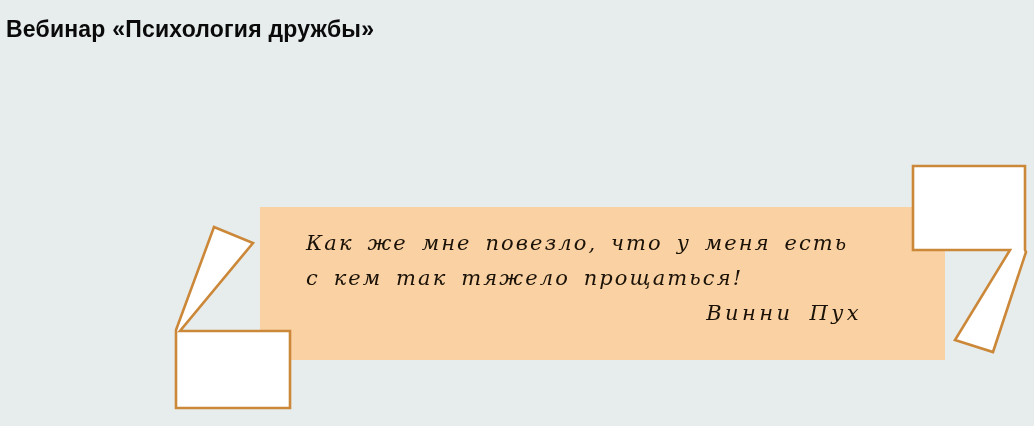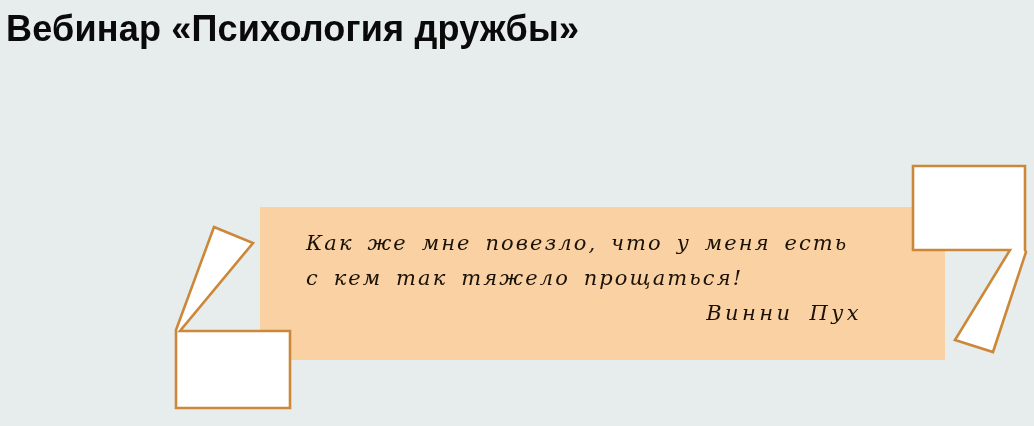--- a/index.html
+++ b/index.html
@@ -21,21 +21,21 @@
     height: 426px;
     background: #e7ecec;
   }
 
   
   .slide-title {
     position: absolute;
     left: 6px;
     top: 12px;
     font-family: "Liberation Sans", sans-serif;
-    font-size: 36px;
+    font-size: 23px;
     font-weight: bold;
     color: #0a0a0a;
     letter-spacing: 0.2px;
     white-space: nowrap;
     line-height: 34px;
   }
 
   
   .quote-block {
     position: absolute;

